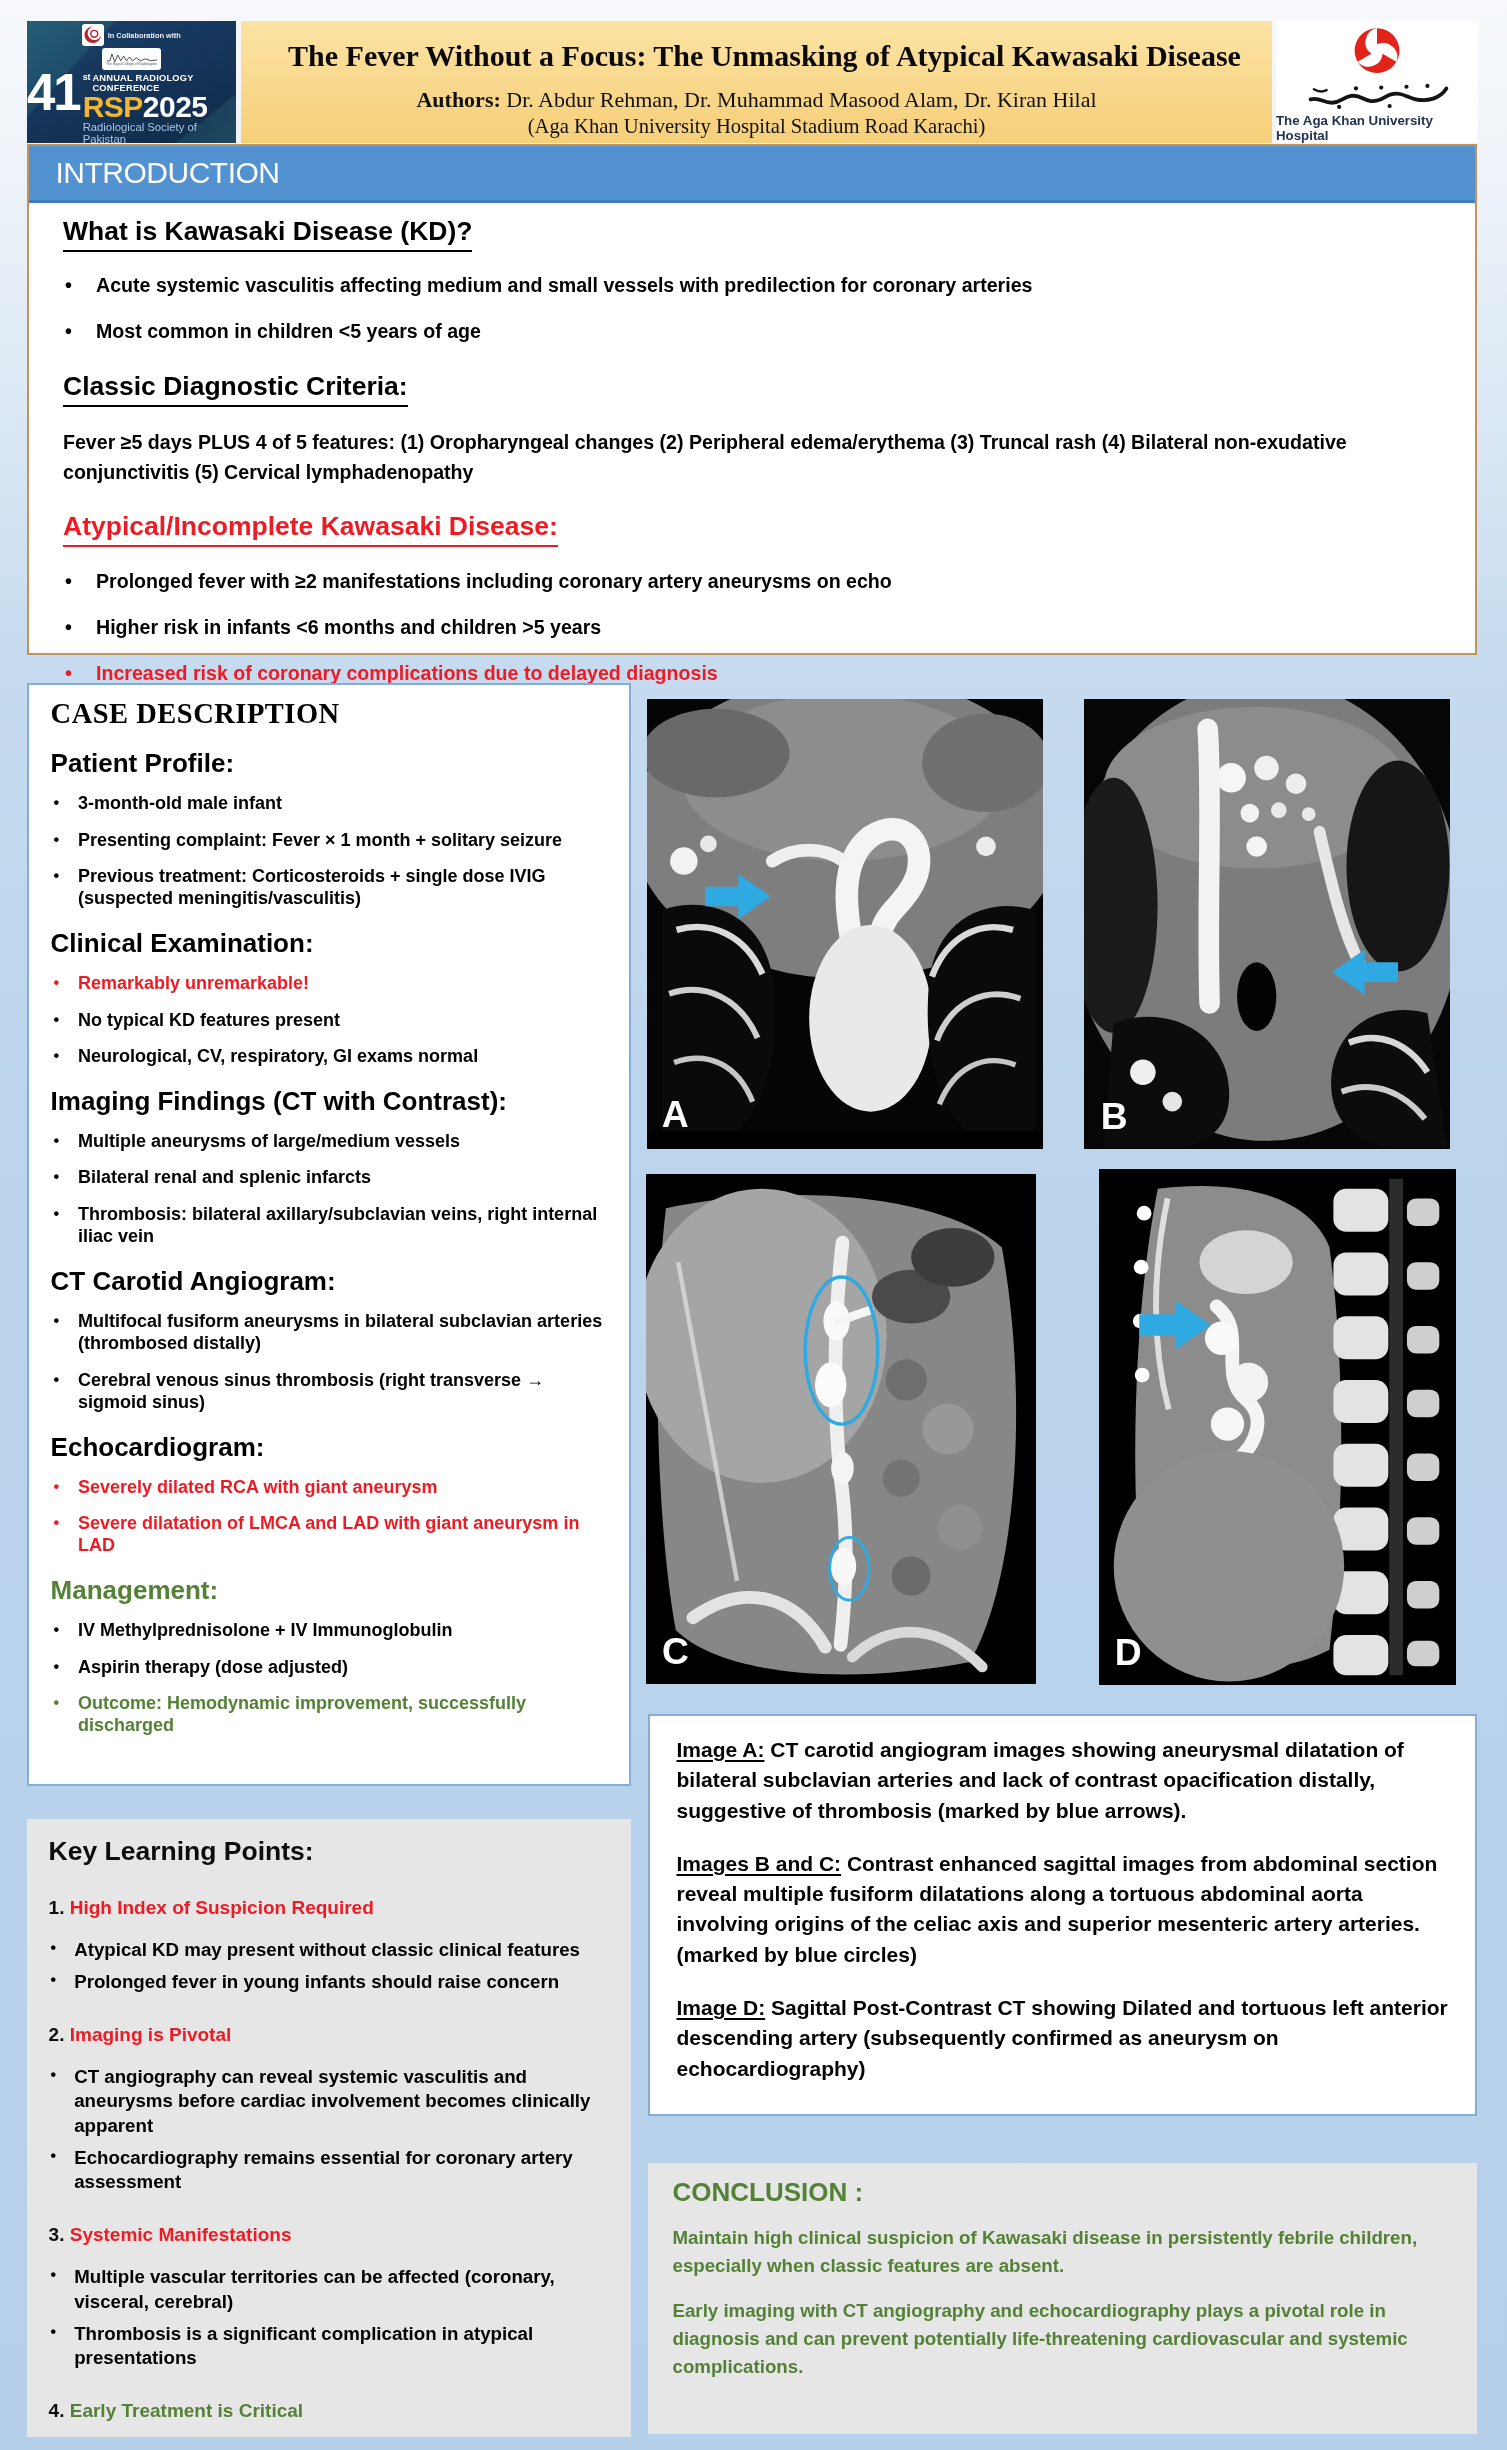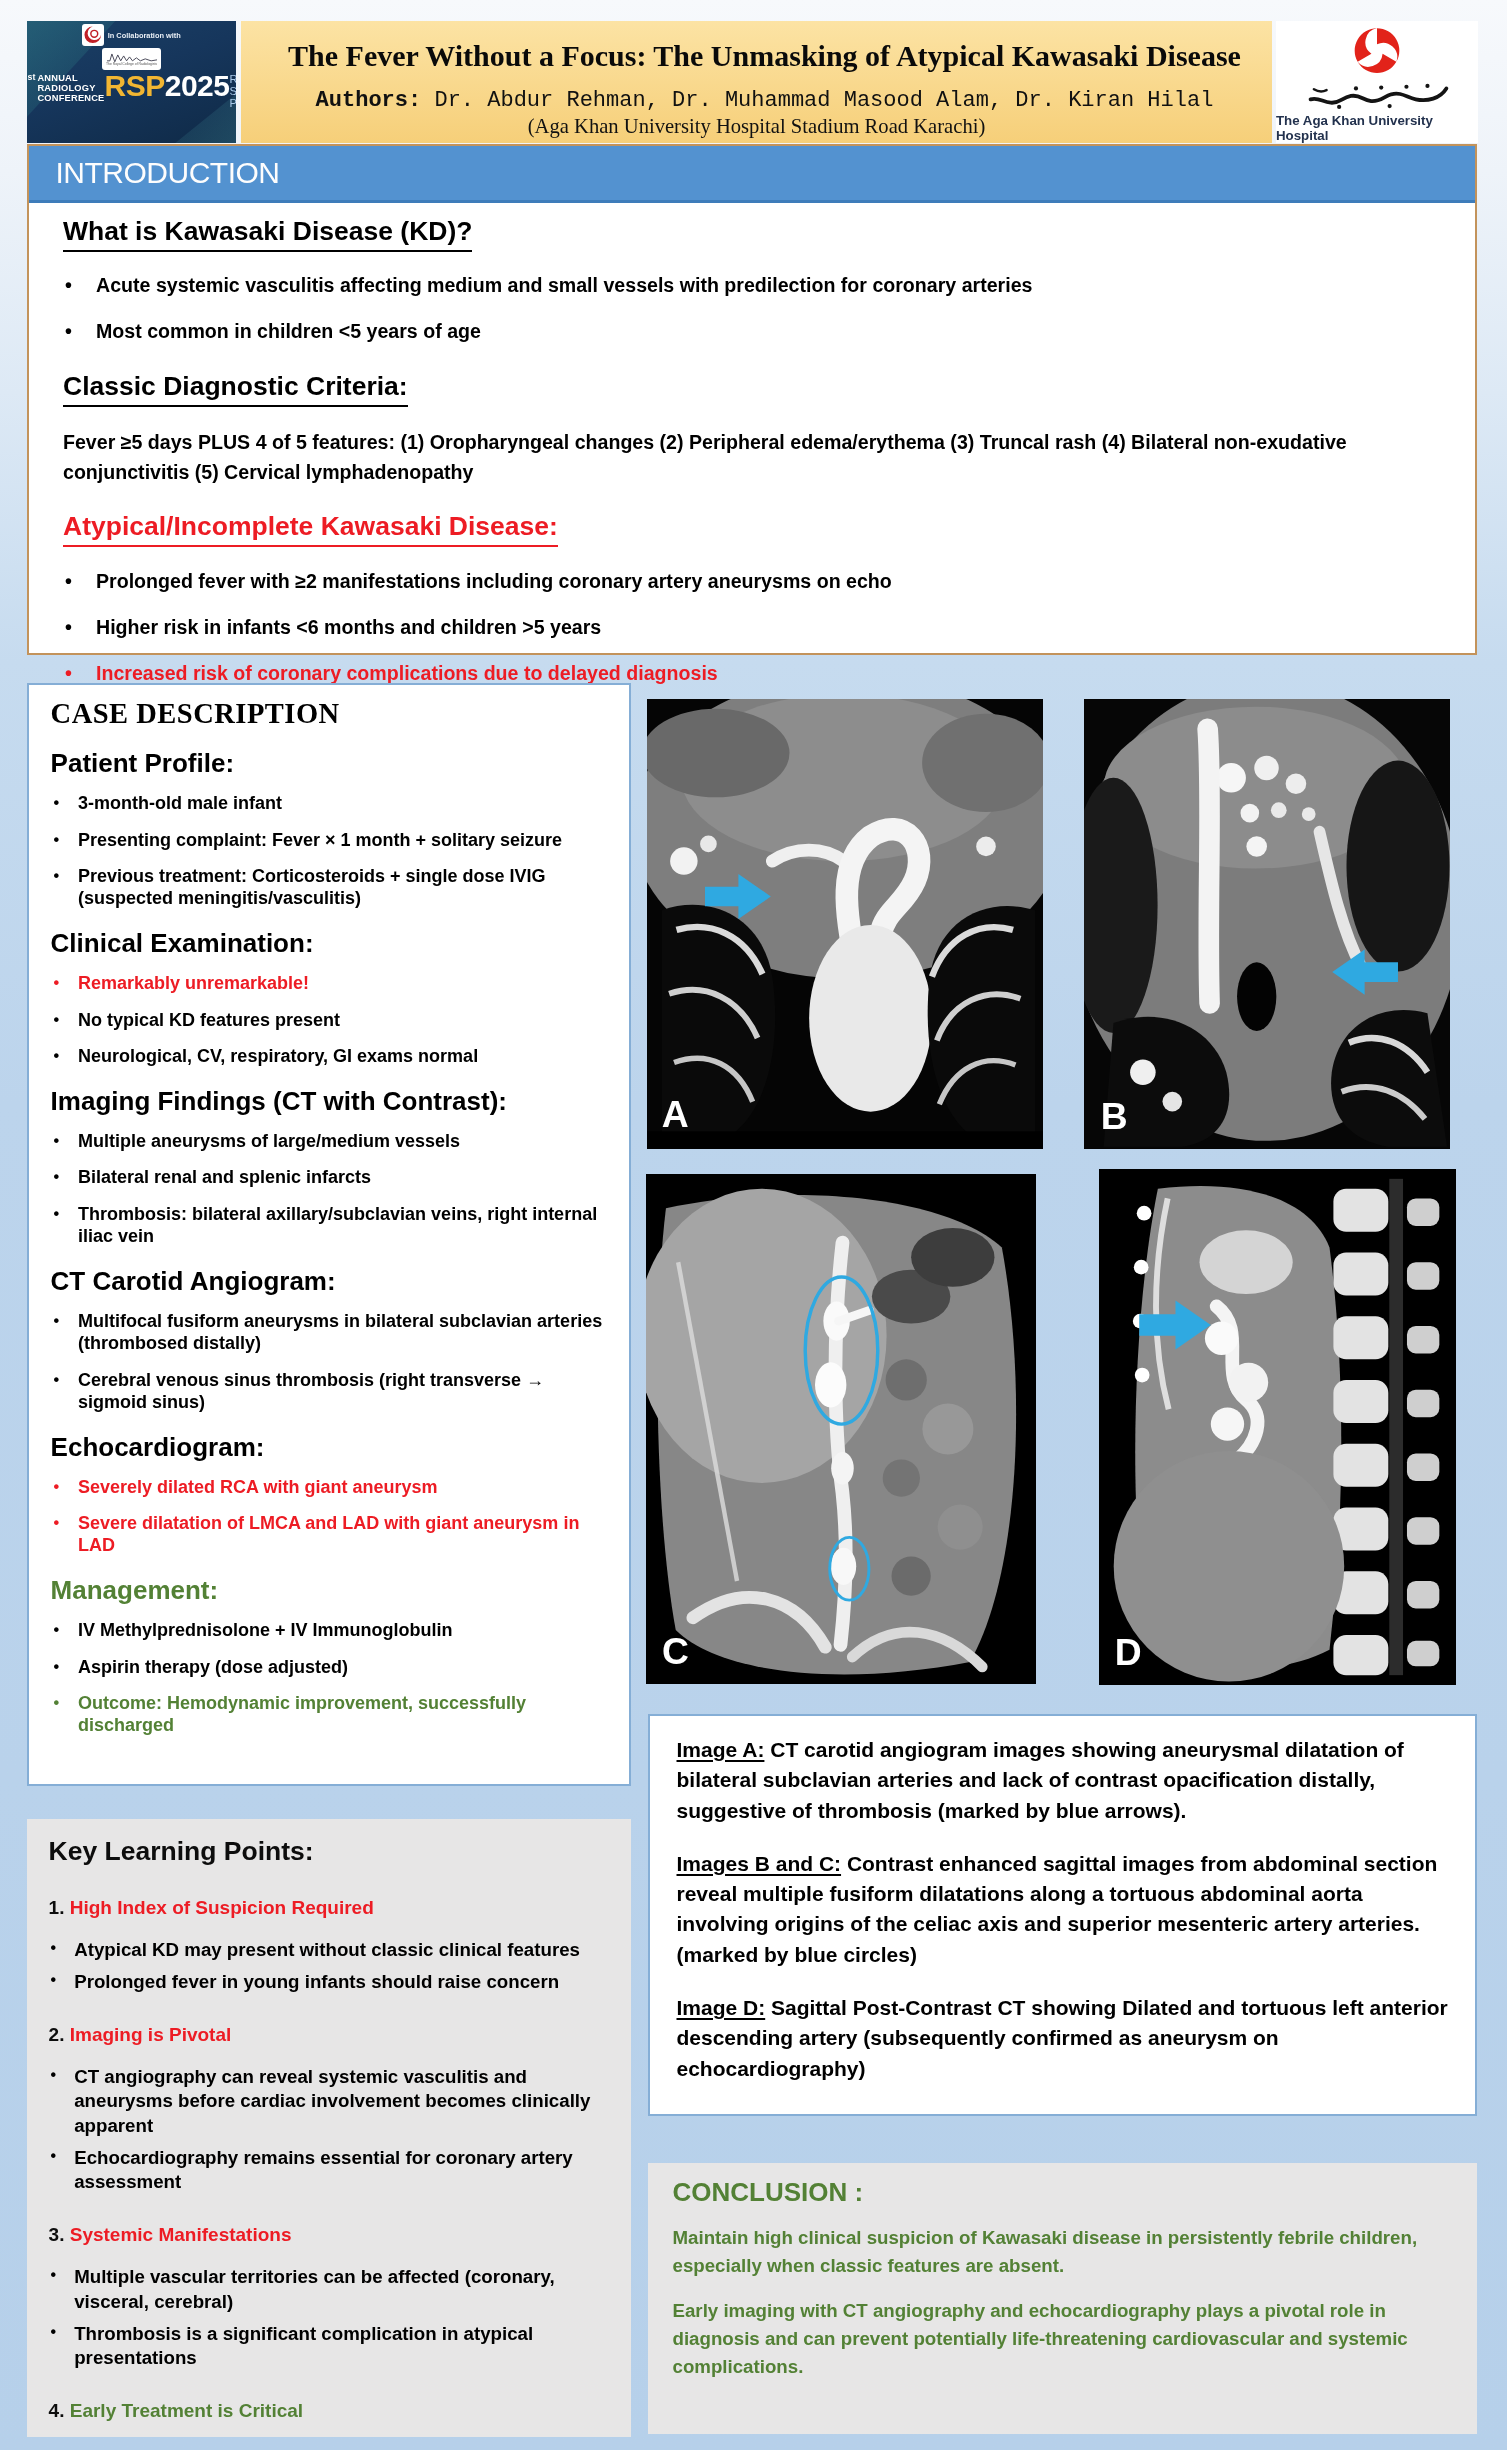--- a/index.html
+++ b/index.html
@@ -21,31 +21,31 @@
   .conf-logo .deco1{position:absolute;left:-29.4px;top:0;width:118px;height:128px;background:linear-gradient(135deg,var(--teal),rgba(46,125,134,0));clip-path:polygon(0 0,100% 0,0 100%);}
   .conf-logo .deco2{position:absolute;right:-19.6px;bottom:-14.7px;width:98px;height:79px;background:linear-gradient(315deg,rgba(70,150,160,.35),rgba(70,150,160,0));clip-path:polygon(100% 0,100% 100%,0 100%);}
   .collab-row{position:relative;display:flex;align-items:center;gap:3.9px;}
   .collab-txt{font-size:7.4px;font-weight:700;color:#e8eef5;}
   .mini-box{background:#fff;border-radius:2.9px;display:flex;align-items:center;justify-content:center;}
   .mini-crescent{width:21.6px;height:21.6px;}
   .mini-rcr{width:59px;height:21.6px;flex-direction:column;color:#333;}
   .mini-rcr .rcr-name{font-size:3.4px;color:#555;line-height:1;}
   .conf-mid{position:relative;display:flex;align-items:flex-start;margin-top:2px;}
   .n41{font-size:51px;font-weight:700;line-height:.82;color:#fff;letter-spacing:-2px;}
-  .conf-col{display:flex;flex-direction:row;margin-left:2.9px;}
+  .conf-col{display:flex;flex-direction:column;margin-left:2.9px;}
   .conf-row1{display:flex;align-items:flex-start;gap:2px;}
   .st-sup{font-size:8.8px;font-weight:700;color:#fff;}
   .annual{font-size:9.3px;font-weight:700;color:#fff;letter-spacing:0.2px;margin-top:1px;}
   .conf-row2{display:flex;align-items:baseline;line-height:.9;}
   .rsp{font-size:30px;font-weight:700;color:var(--gold);letter-spacing:-0.5px;}
   .yr{font-size:30px;font-weight:700;color:#fff;letter-spacing:-0.5px;}
   .society{font-size:11.3px;color:#a9c9e9;margin-top:1px;}
   .title-box{left:241px;top:20.6px;width:1031px;height:122px;background:linear-gradient(180deg,var(--wheat1),var(--wheat2));box-sizing:border-box;}
   .poster-title{position:absolute;top:10.8px;left:0;width:100%;text-align:center;font-family:"Liberation Serif","DejaVu Serif",serif;font-weight:700;font-size:30px;color:#0a0a0a;margin:8px;}
-  .authors-line{position:absolute;bottom:30px;left:8px;width:100%;text-align:center;font-family:Liberation Mono, monospace;font-size:22px;color:#111;}
+  .authors-line{position:absolute;bottom:30px;left:0;width:100%;text-align:center;font-family:Liberation Serif, serif;font-size:22px;color:#111;}
   .authors-line .lbl{font-weight:700;}
   .inst-line{position:absolute;bottom:4.9px;left:0;width:100%;text-align:center;font-family:"Liberation Serif","DejaVu Serif",serif;font-size:20.6px;color:#111;}
   .aku-box{left:1276px;top:20.6px;width:202px;height:122px;background:#fff;display:flex;flex-direction:column;align-items:center;justify-content:flex-start;padding-top:3.9px;box-sizing:border-box;}
   .aku-name{font-size:13.3px;font-weight:700;color:#23324e;margin-top:2px;}
   
   .intro-box{left:27px;top:144px;width:1450px;height:511px;background:#fff;border:2.5px solid var(--border-tan);box-sizing:border-box;}
   .intro-bar{height:54px;background:var(--bar-blue);border-bottom:3.4px solid var(--bar-blue-dark);display:flex;align-items:center;}
   .intro-bar-label{color:#fdfdfd;font-size:30px;letter-spacing:-0.5px;padding-left:26.5px;font-weight:400;}
   .intro-content{padding:12.8px 34px 0 34px;}
   .h-ul{display:inline-block;font-size:26.5px;font-weight:700;color:#000;border-bottom:2.9px solid #000;padding-bottom:2.9px;margin:0;}

